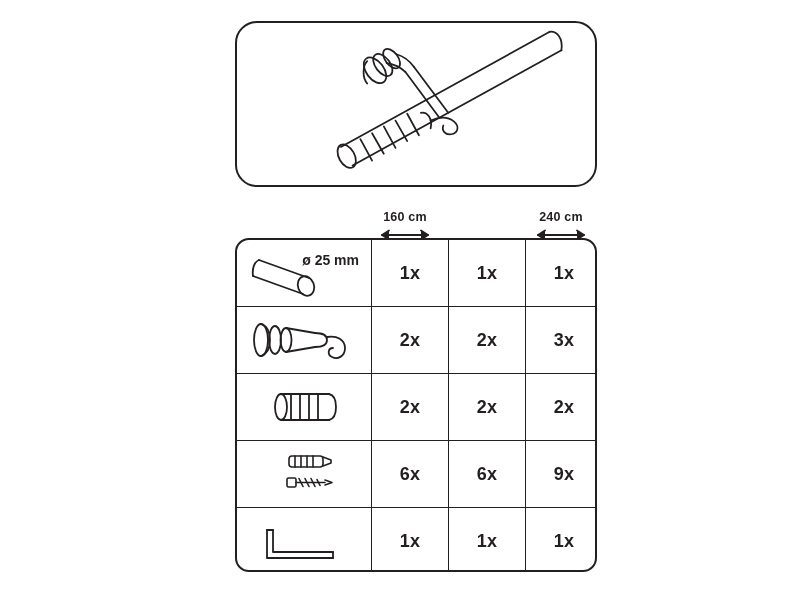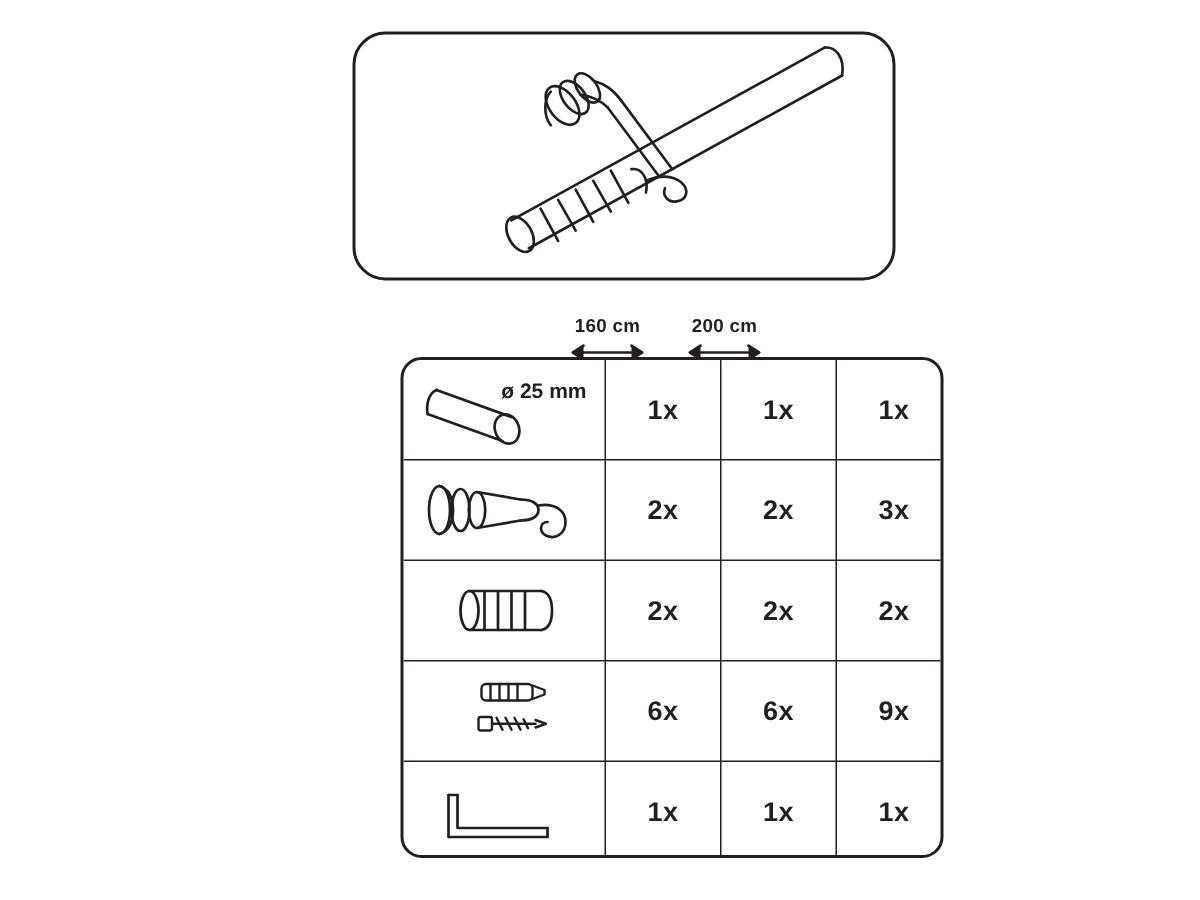--- a/index.html
+++ b/index.html
@@ -63,21 +63,20 @@
     position: absolute;
     left: 219px;
     top: 238px;
     width: 362px;
     height: 334px;
     border: 2px solid #231f20;
     border-radius: 14px;
     box-sizing: border-box;
     background: #ffffff;
     overflow: hidden;
-    margin-left: 32px;
   }
   table.parts {
     border-collapse: collapse;
     width: 100%;
     height: 100%;
     table-layout: fixed;
   }
   table.parts td {
     border: 1.6px solid #231f20;
     padding: 0;
@@ -159,34 +158,34 @@
       <svg width="78" height="12" viewBox="0 0 78 12">
         <g stroke="#231f20" stroke-width="1.8" fill="none" stroke-linecap="round" stroke-linejoin="round">
           <line x1="16" y1="6" x2="62" y2="6"></line>
           <polyline points="23,1.5 16,6 23,10.5" fill="#231f20"></polyline>
           <polyline points="55,1.5 62,6 55,10.5" fill="#231f20"></polyline>
         </g>
       </svg>
     </div>
   </div>
 
-  <div class="size-head size-head-2">
-    <div class="lbl">200 cm</div>
+
+  <div class="size-head size-head-3">
+    <div class="lbl">240 cm</div>
     <div class="arrow-row">
       <svg width="78" height="12" viewBox="0 0 78 12">
         <g stroke="#231f20" stroke-width="1.8" fill="none" stroke-linecap="round" stroke-linejoin="round">
           <line x1="16" y1="6" x2="62" y2="6"></line>
           <polyline points="23,1.5 16,6 23,10.5" fill="#231f20"></polyline>
           <polyline points="55,1.5 62,6 55,10.5" fill="#231f20"></polyline>
         </g>
       </svg>
     </div>
   </div>
 
-
   <div class="table-wrap">
     <table class="parts">
       <tbody>
 
         <tr>
           <td class="part-cell">
             <span class="dia-label">ø 25 mm</span>
             <svg class="part-art" viewBox="0 0 134 66">
               <g fill="none" stroke="#231f20" stroke-width="1.8" stroke-linecap="round" stroke-linejoin="round">
                 <line x1="22" y1="20" x2="72" y2="38"></line>

